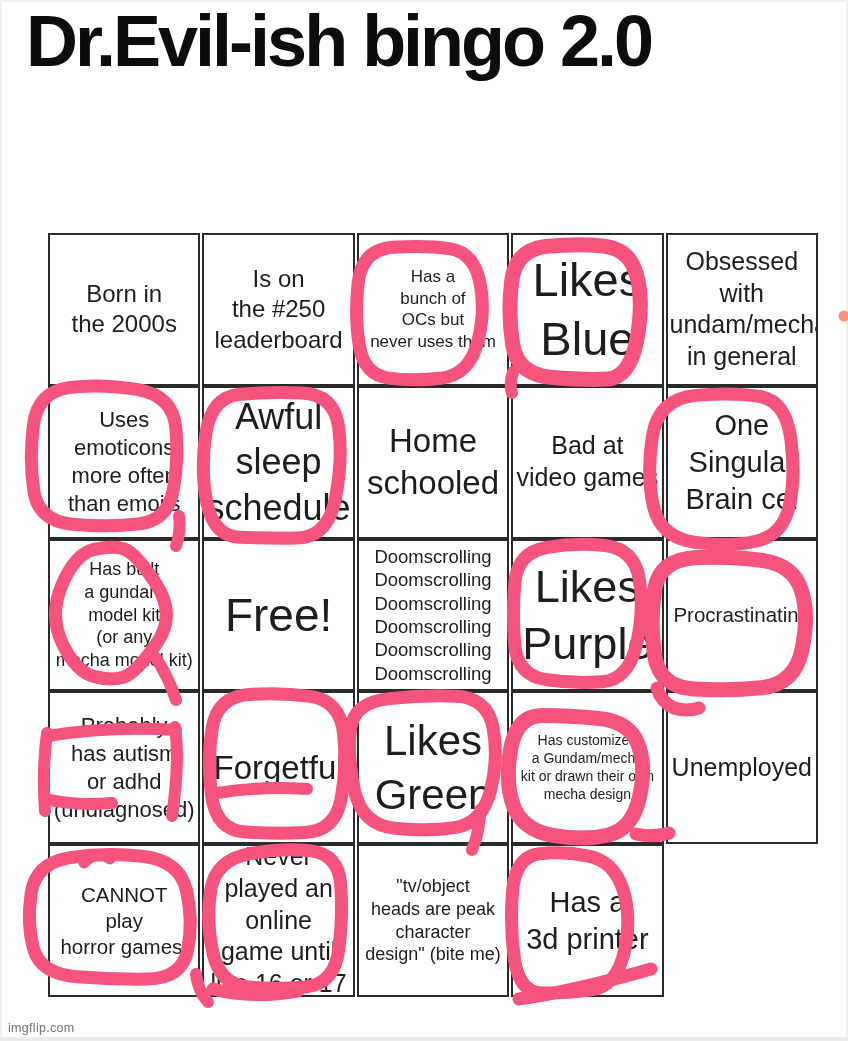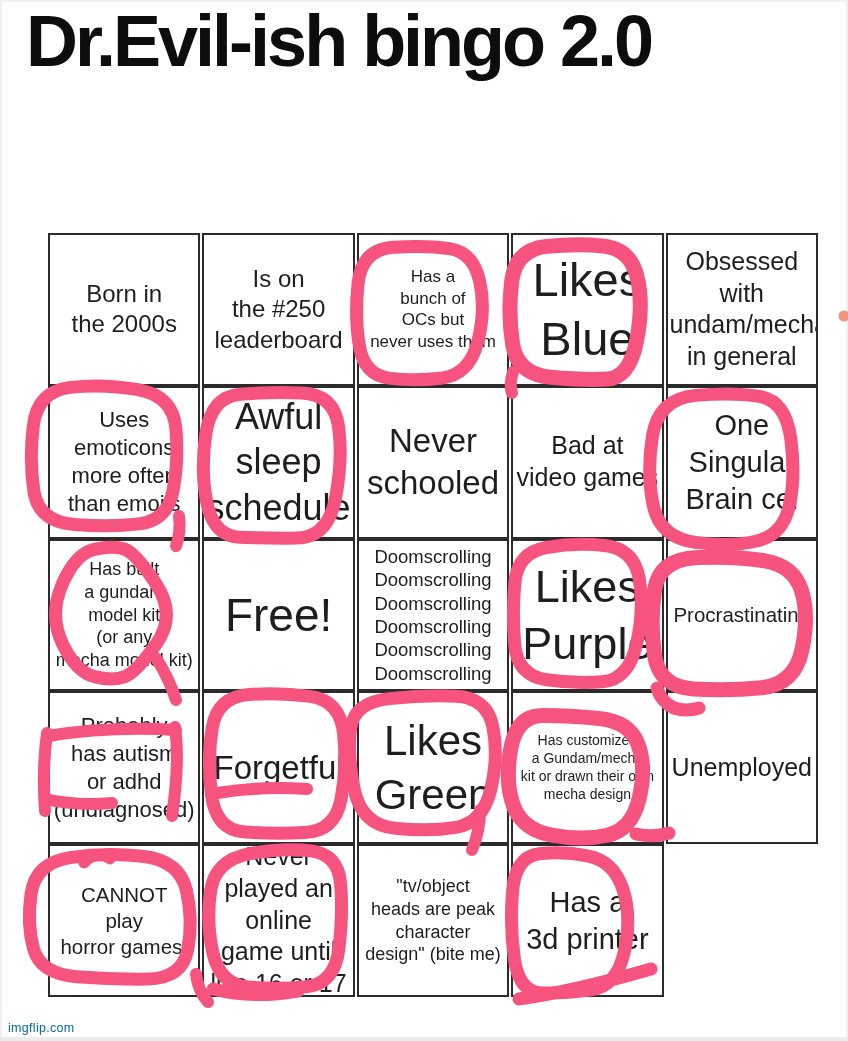--- a/index.html
+++ b/index.html
@@ -32,21 +32,21 @@
   .fs33{font-size:33px;line-height:1.16}
   .fs36{font-size:36px;line-height:1.14}
   .fs42{font-size:42px;line-height:1.1}
   .fs45{font-size:45px;line-height:1.08}
   .fs46{font-size:46px;line-height:1.08}
   .fs47{font-size:47px;line-height:1.08}
   .doom{font-size:18.5px;line-height:1.12}
   .marks{position:absolute;left:0;top:0;pointer-events:none;}
   .watermark{
     position:absolute; left:8px; top:1021px;
-    font-size:12.5px; color:#0369a1; letter-spacing:0.3px;
+    font-size:12.5px; color:#737373; letter-spacing:0.3px;
   }
 </style>
 </head>
 <body>
 
 <div class="page">
   <div class="title">Dr.Evil-ish bingo 2.0</div>
   <div class="grid" id="grid">
       <div class="cell fs24">
         <span class="ct">Born in
@@ -78,21 +78,21 @@
 emoticons
 more often
 than emojis</span>
       </div>
       <div class="cell fs36">
         <span class="ct">Awful
 sleep
 schedule</span>
       </div>
       <div class="cell fs33">
-        <span class="ct">Never
+        <span class="ct">Home
 schooled</span>
       </div>
       <div class="cell fs25">
         <span class="ct">Bad at
 video games</span>
       </div>
       <div class="cell fs29">
         <span class="ct">One
 Singular
 Brain cel</span>

